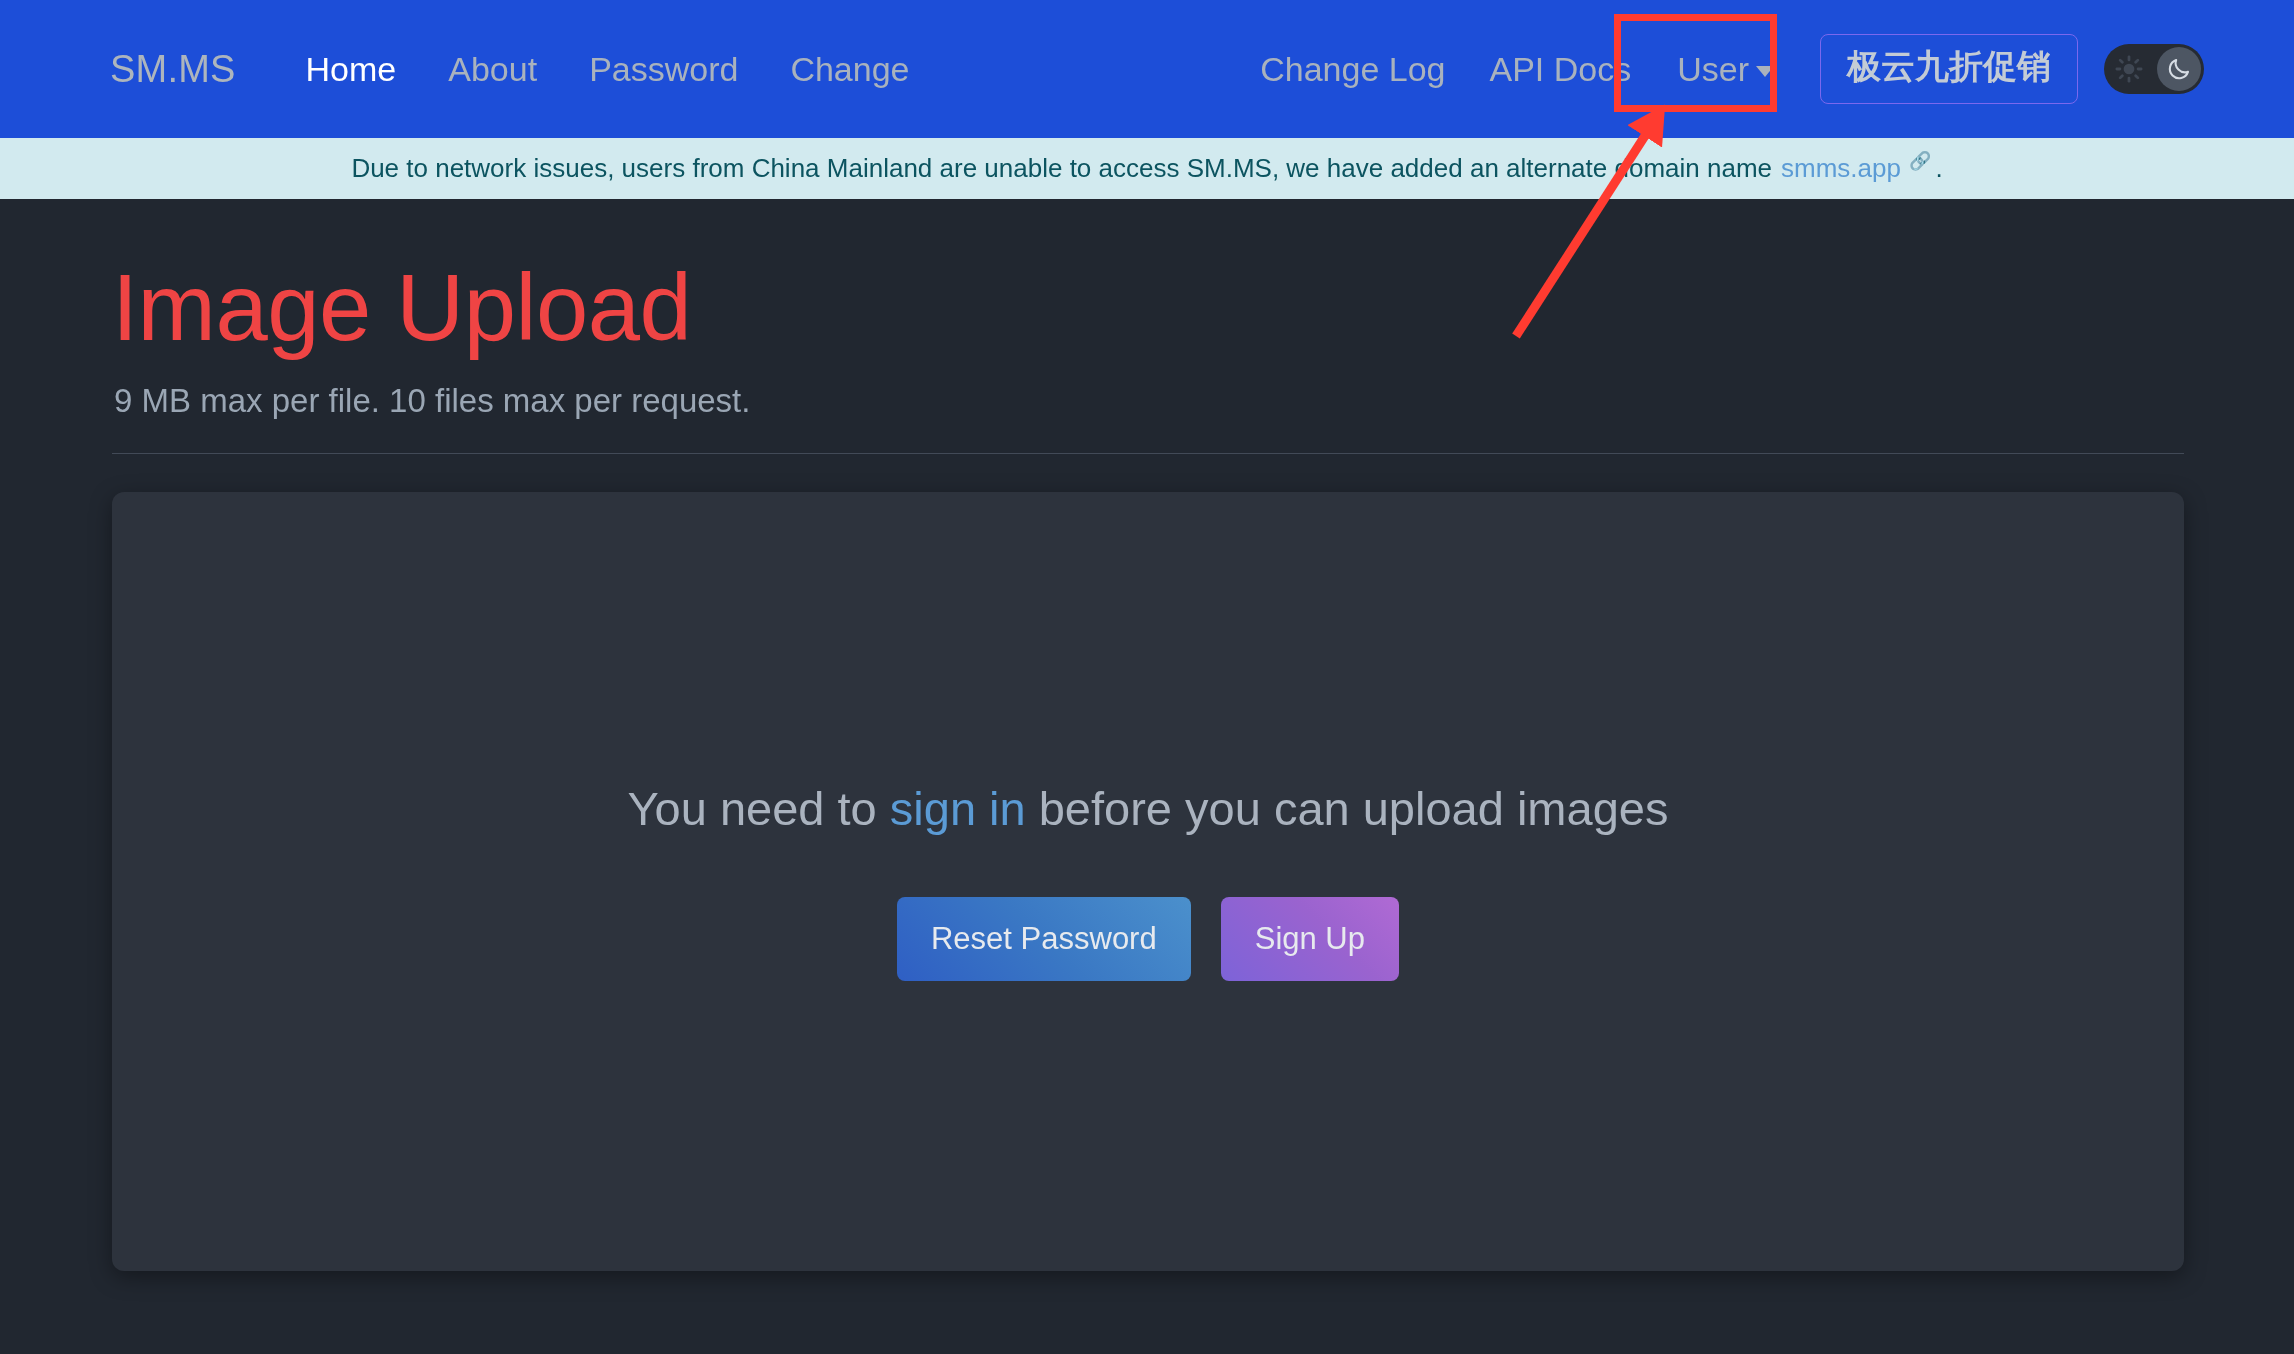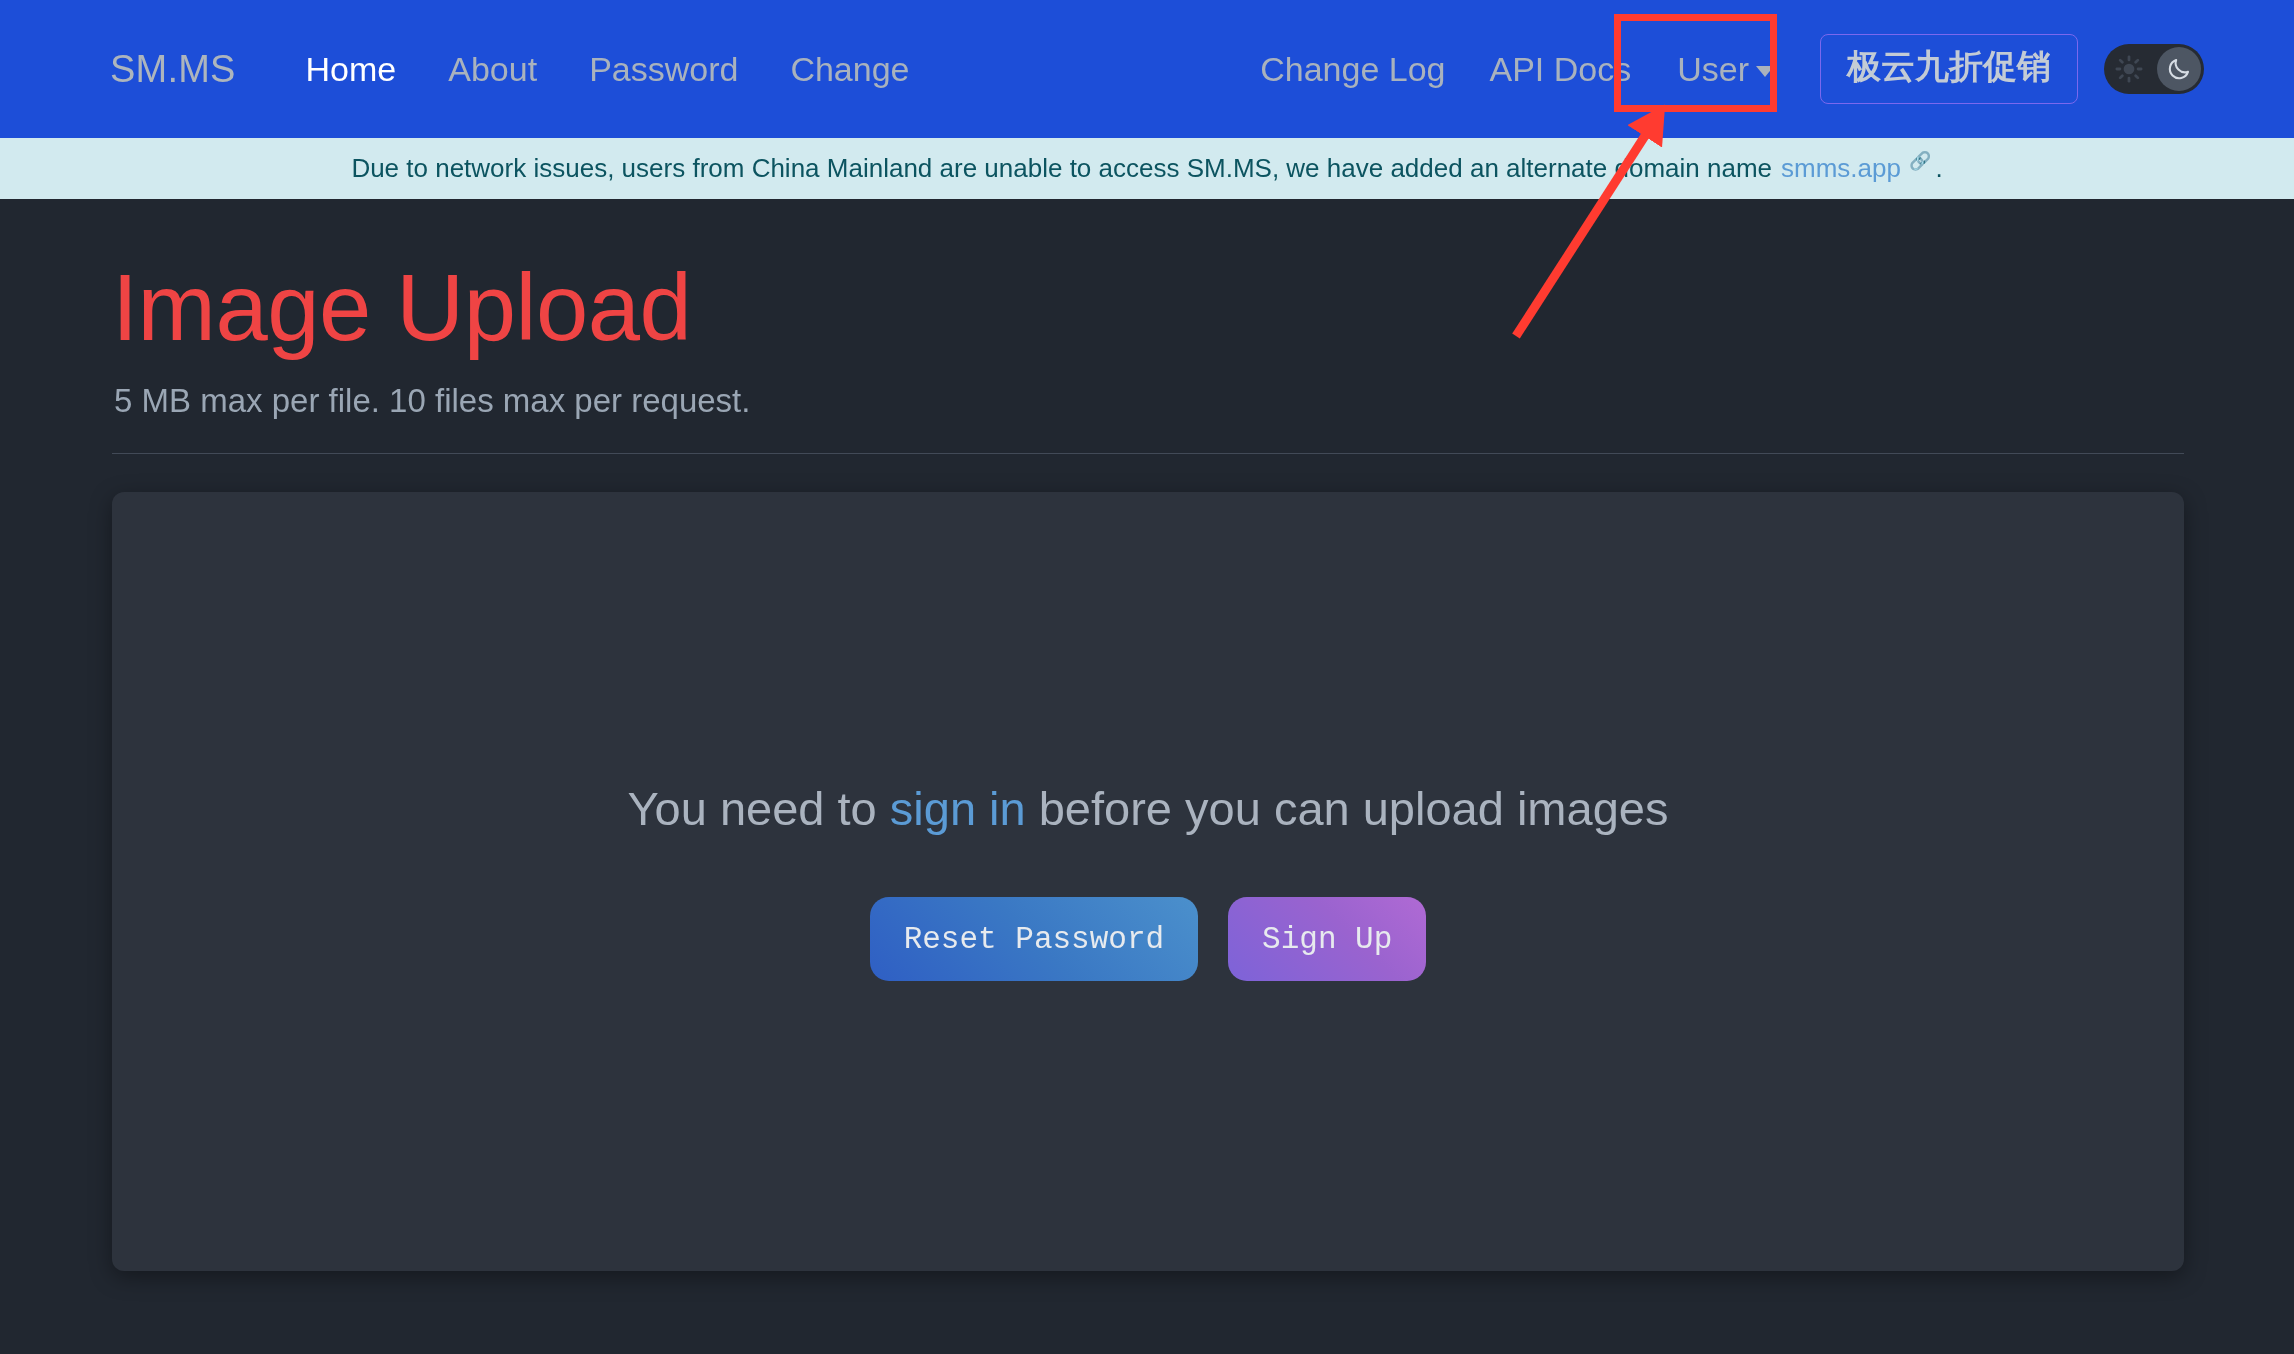--- a/index.html
+++ b/index.html
@@ -186,30 +186,30 @@
     color: #5b9bd5;
     text-decoration: none;
   }
   .dz-buttons {
     margin-top: 60px;
     display: flex;
     gap: 30px;
   }
   .btn {
     border: none;
-    border-radius: 19px;
+    border-radius: 8px;
     color: #e7eaee;
     font-size: 31px;
     padding: 0 34px;
     height: 84px;
     display: flex;
     align-items: center;
     justify-content: center;
     cursor: pointer;
-    font-family: Liberation Mono, monospace;
+    font-family: Liberation Sans, sans-serif;
     white-space: nowrap;
   }
   .btn-reset {
     background: linear-gradient(45deg, #2f5fc4 0%, #3a78c4 50%, #4b90cc 100%);
   }
   .btn-signup {
     background: linear-gradient(45deg, #7d63d8 0%, #9a63cf 60%, #b06ad4 100%);
   }
 
   
@@ -286,21 +286,21 @@
 <div class="banner">
   <span>Due to network issues, users from China Mainland are unable to access SM.MS, we have added an alternate domain name</span>
   <a href="#">smms.app</a>
   <span class="link-icon">🔗</span>
   <span>.</span>
 </div>
 
 <div class="main">
 
   <h1 class="page-title">Image Upload</h1>
-  <div class="page-sub">5 MB max per file. 10 files max per request.</div>
+  <div class="page-sub">9 MB max per file. 10 files max per request.</div>
   <div class="divider"></div>
 
   <div class="dropzone">
     <div class="dz-message">
       <span>You need to </span><a href="#">sign in</a><span> before you can upload images</span>
     </div>
     <div class="dz-buttons">
       <button class="btn btn-reset">Reset Password</button>
       <button class="btn btn-signup">Sign Up</button>
     </div>

